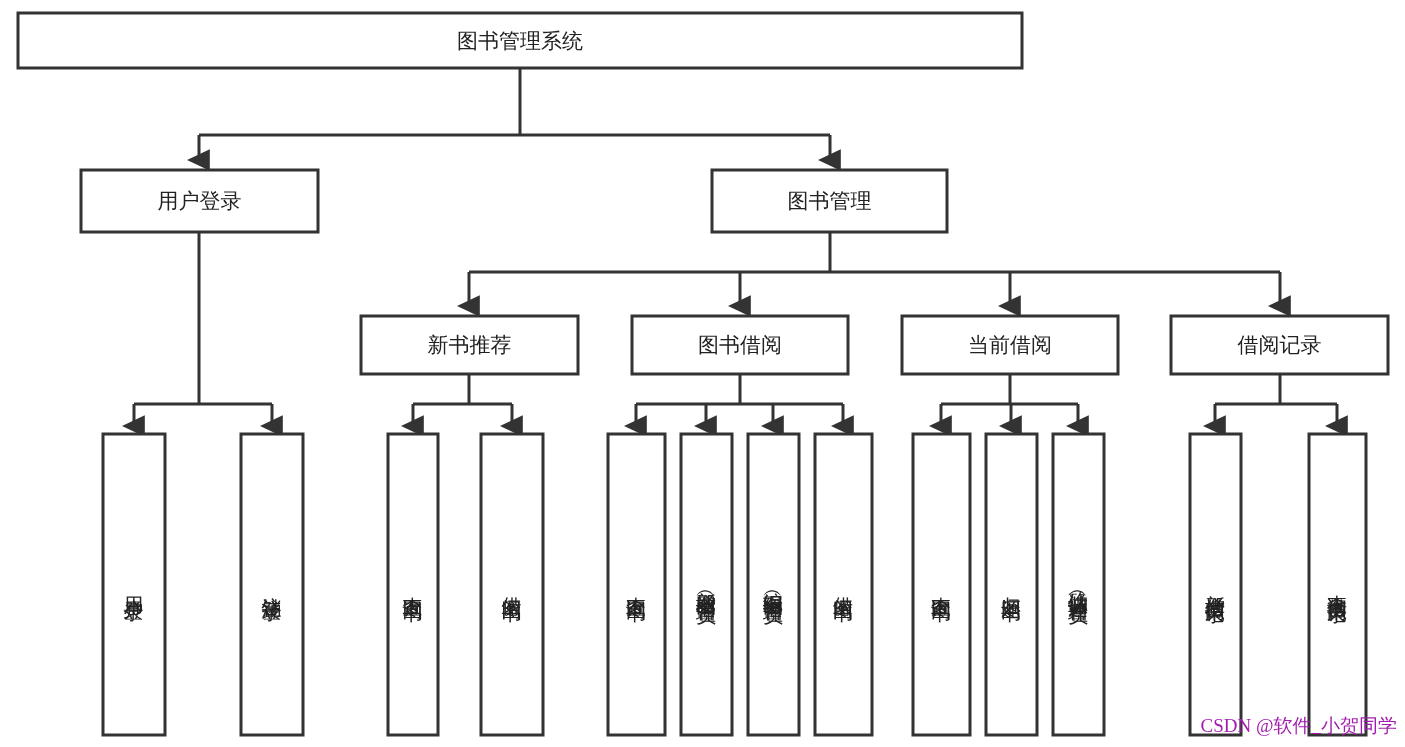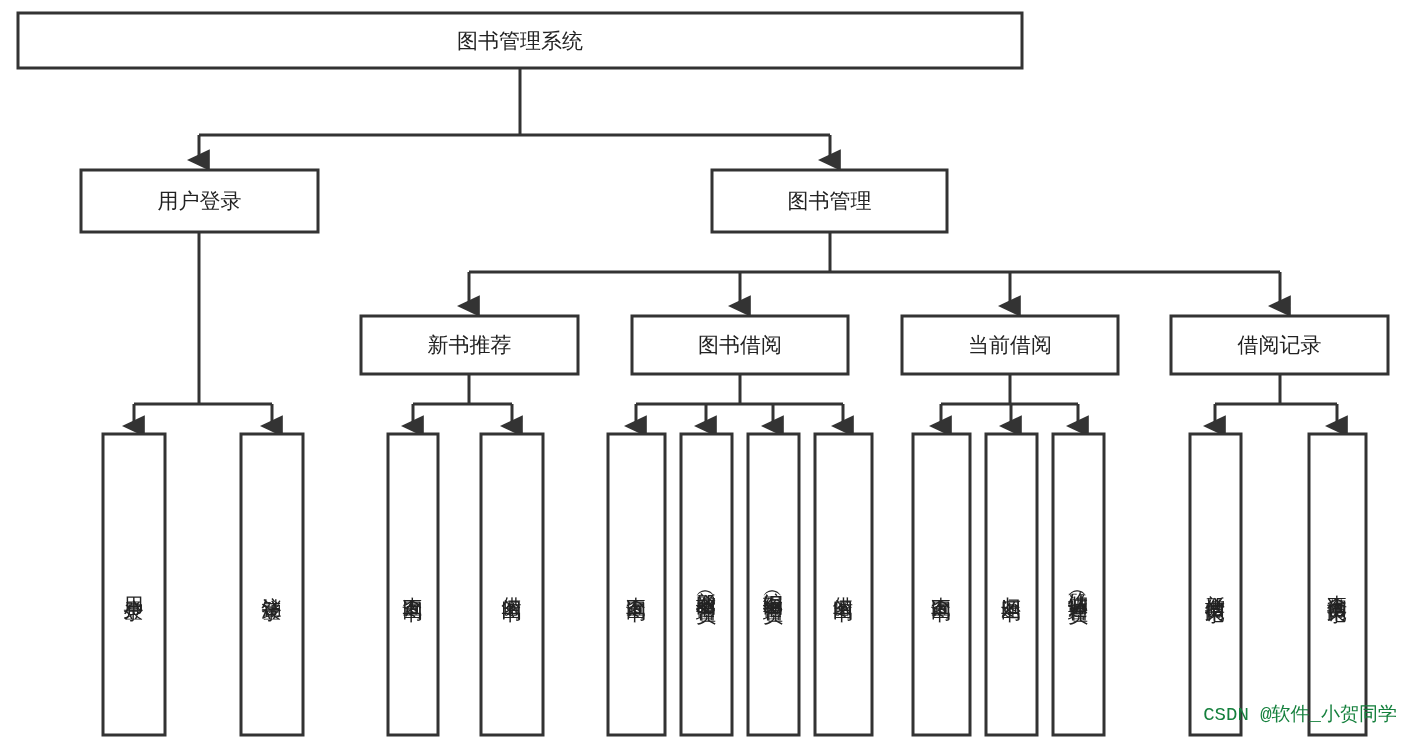--- a/index.html
+++ b/index.html
@@ -56,24 +56,24 @@
     font-family: "DejaVu Sans", "Liberation Sans", sans-serif;
     font-size: 20px;
     color: #222222;
     letter-spacing: 2px;
     line-height: 1;
     white-space: nowrap;
   }
   .watermark {
     position: absolute;
     right: 8px;
-    bottom: 20px;
-    font-family: Liberation Mono, monospace;
+    bottom: 8px;
+    font-family: Liberation Serif, serif;
     font-size: 19px;
-    color: #15803d;
+    color: #a21caf;
     white-space: nowrap;
   }
 </style>
 </head>
 <body>
 
 <div id="diagram-root">
 
   <svg class="diagram-canvas" viewBox="0 0 1405 747">
     <defs>

